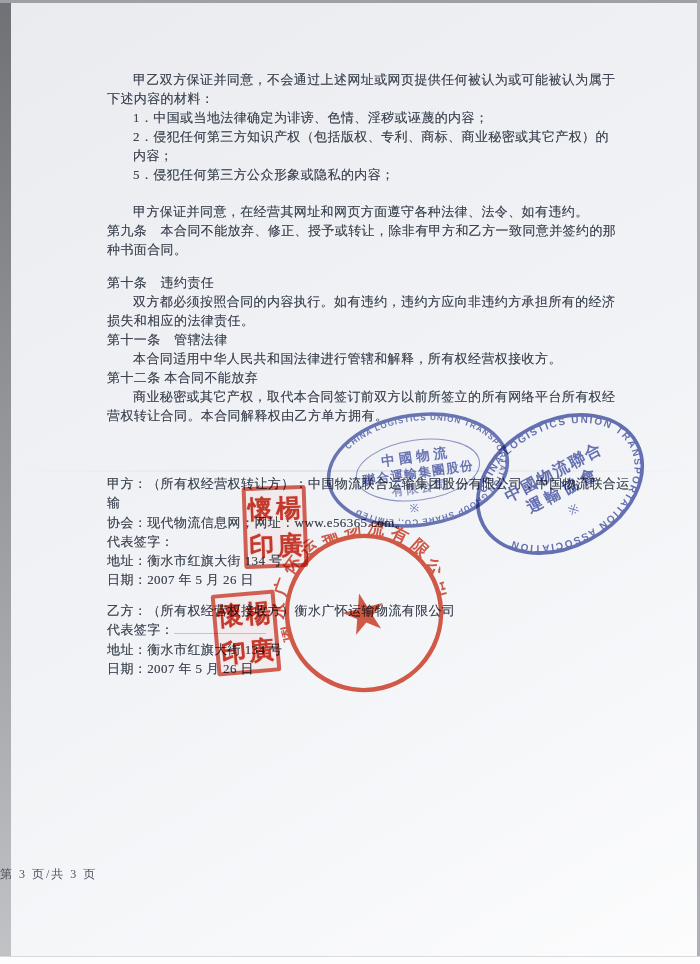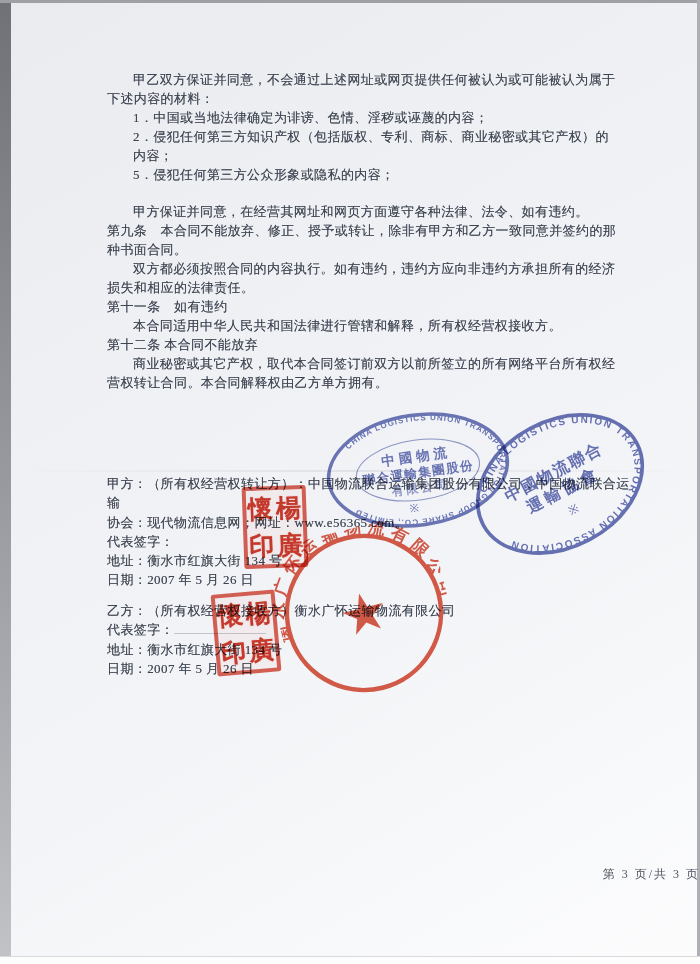--- a/index.html
+++ b/index.html
@@ -23,21 +23,21 @@
   .item{padding-left:26px;}
   .gap-sm{margin-top:18px !important;}
   .gap-md{margin-top:14px !important;}
   
   .party{position:absolute;left:107px;width:525px;font-size:13px;line-height:19.3px;
     color:#3e4552;letter-spacing:.4px;text-shadow:0 0 .5px rgba(62,69,82,.55);}
   .party p{margin:0;}
   .party-a{top:474px;}
   .party-b{top:601px;}
   .sign-line{display:inline-block;width:92px;border-bottom:1px solid #c4c6cd;height:12px;vertical-align:baseline;}
-  .footer{position:absolute;left:0;right:0;top:866px;text-align:right;
+  .footer{position:absolute;left:0;right:0;top:866px;text-align:left;
     font-size:12px;color:#4a505c;letter-spacing:2px;}
   
   .stamp{position:absolute;mix-blend-mode:multiply;pointer-events:none;}
   .stamp-group{left:323px;top:411px;transform:rotate(-8deg);}
   .stamp-assoc{left:468px;top:414px;transform:rotate(-28deg);}
   .stamp-round{left:279px;top:528px;transform:rotate(-14deg);}
   .name-seal{position:absolute;width:56px;height:74px;border:4px solid rgba(214,62,46,.8);
     border-radius:3px;mix-blend-mode:multiply;display:grid;grid-template-columns:1fr 1fr;
     grid-template-rows:1fr 1fr;align-items:center;justify-items:center;
     color:rgba(206,52,38,.9);font-weight:bold;font-size:25px;line-height:1;
@@ -57,22 +57,23 @@
   <div class="edge-bottom"></div>
   <div class="fold"></div>
 
   <div class="doc">
     <p class="indent">甲乙双方保证并同意，不会通过上述网址或网页提供任何被认为或可能被认为属于下述内容的材料：</p>
     <p class="item">1．中国或当地法律确定为诽谤、色情、淫秽或诬蔑的内容；</p>
     <p class="item">2．侵犯任何第三方知识产权（包括版权、专利、商标、商业秘密或其它产权）的内容；</p>
     <p class="item">5．侵犯任何第三方公众形象或隐私的内容；</p>
     <p class="indent gap-sm">甲方保证并同意，在经营其网址和网页方面遵守各种法律、法令、如有违约。</p>
     <p>第九条　本合同不能放弃、修正、授予或转让，除非有甲方和乙方一致同意并签约的那种书面合同。</p>
+    <p class="gap-md">第十条　违约责任</p>
     <p class="indent">双方都必须按照合同的内容执行。如有违约，违约方应向非违约方承担所有的经济损失和相应的法律责任。</p>
-    <p>第十一条　如有违约</p>
+    <p>第十一条　管辖法律</p>
     <p class="indent">本合同适用中华人民共和国法律进行管辖和解释，所有权经营权接收方。</p>
     <p>第十二条 本合同不能放弃</p>
     <p class="indent">商业秘密或其它产权，取代本合同签订前双方以前所签立的所有网络平台所有权经营权转让合同。本合同解释权由乙方单方拥有。</p>
   </div>
 
   <div class="party party-a">
     <p>甲方：（所有权经营权转让方）：中国物流联合运输集团股份有限公司，中国物流联合运输</p>
     <p>协会：现代物流信息网；网址：www.e56365.com。</p>
     <p>代表签字：</p>
     <p>地址：衡水市红旗大街 134 号</p>

